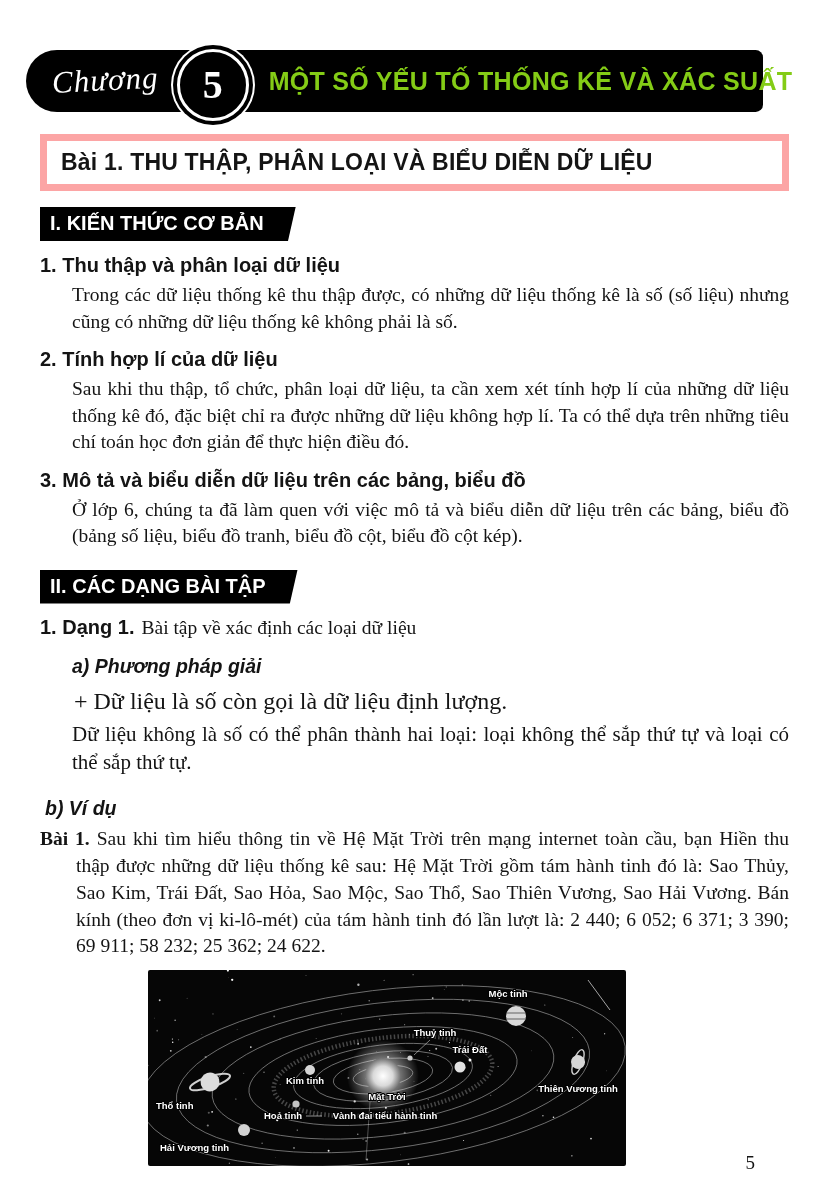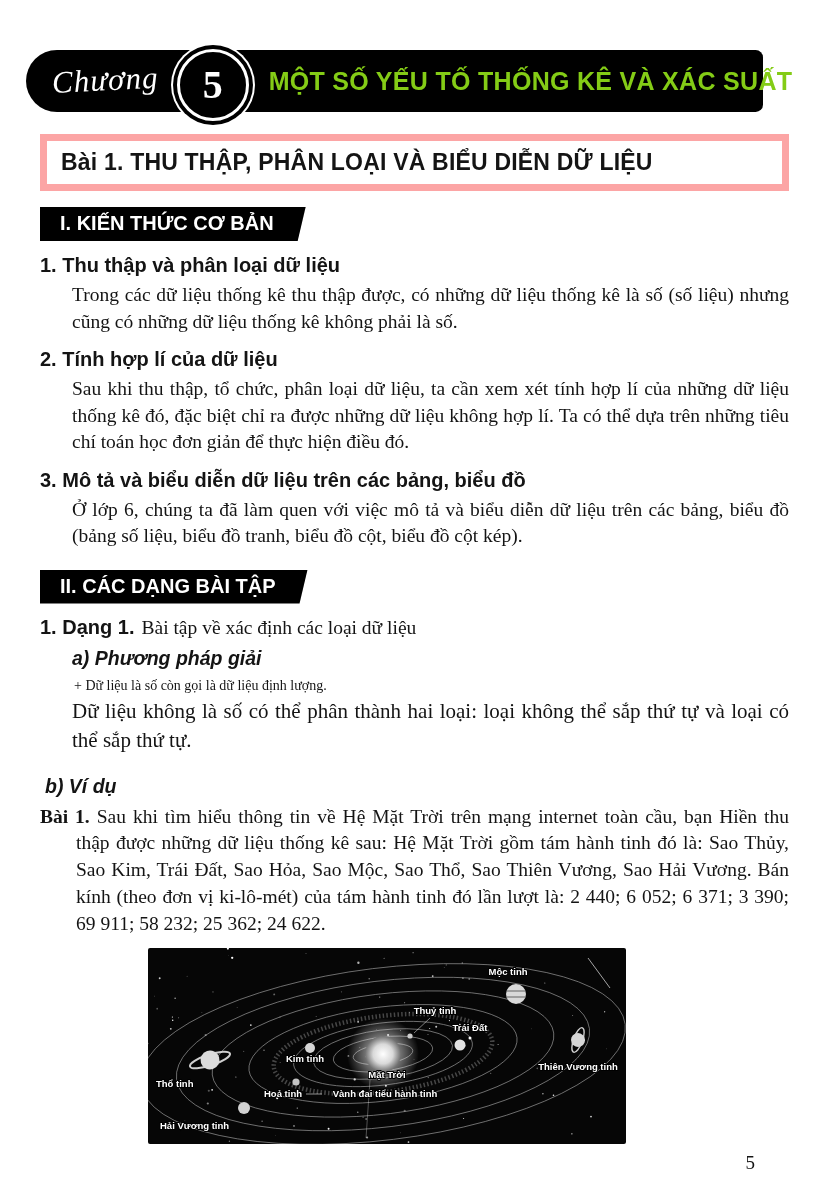--- a/index.html
+++ b/index.html
@@ -73,21 +73,21 @@
   }
 
   
   .section-heading {
     display:inline-block;
     background:#000;
     color:#fff;
     font-family:"Liberation Sans","DejaVu Sans",sans-serif;
     font-weight:bold;
     font-size:20px;
-    padding:5px 32px 6px 20px;
+    padding:5px 32px 6px 10px;
     margin-top:16px;
     clip-path:polygon(0 0, 100% 0, 97% 100%, 0 100%);
   }
 
   .h-num {
     font-family:"Liberation Sans","DejaVu Sans",sans-serif;
     font-weight:bold;
     font-size:20px;
     margin:13px 0 5px 0;
   }
@@ -103,24 +103,24 @@
     font-weight:bold;
     font-size:20px;
     margin-right:7px;
   }
   .method-head, .example-head {
     font-family:"Liberation Sans","DejaVu Sans",sans-serif;
     font-weight:bold;
     font-style:italic;
     font-size:19.5px;
   }
-  .method-head { margin:8px 0 6px 32px; }
+  .method-head { margin:16px 0 6px 32px; }
   .example-head { margin:8px 0 6px 5px; }
   .plus-line {
-    font-size:14px;
+    font-size:24px;
     line-height:1.42;
     margin-left:34px;
   }
   .note-para {
     font-size:21px;
     line-height:1.36;
     text-align:justify;
     margin:2px 0 20px 32px;
   }
   .ex-para {

